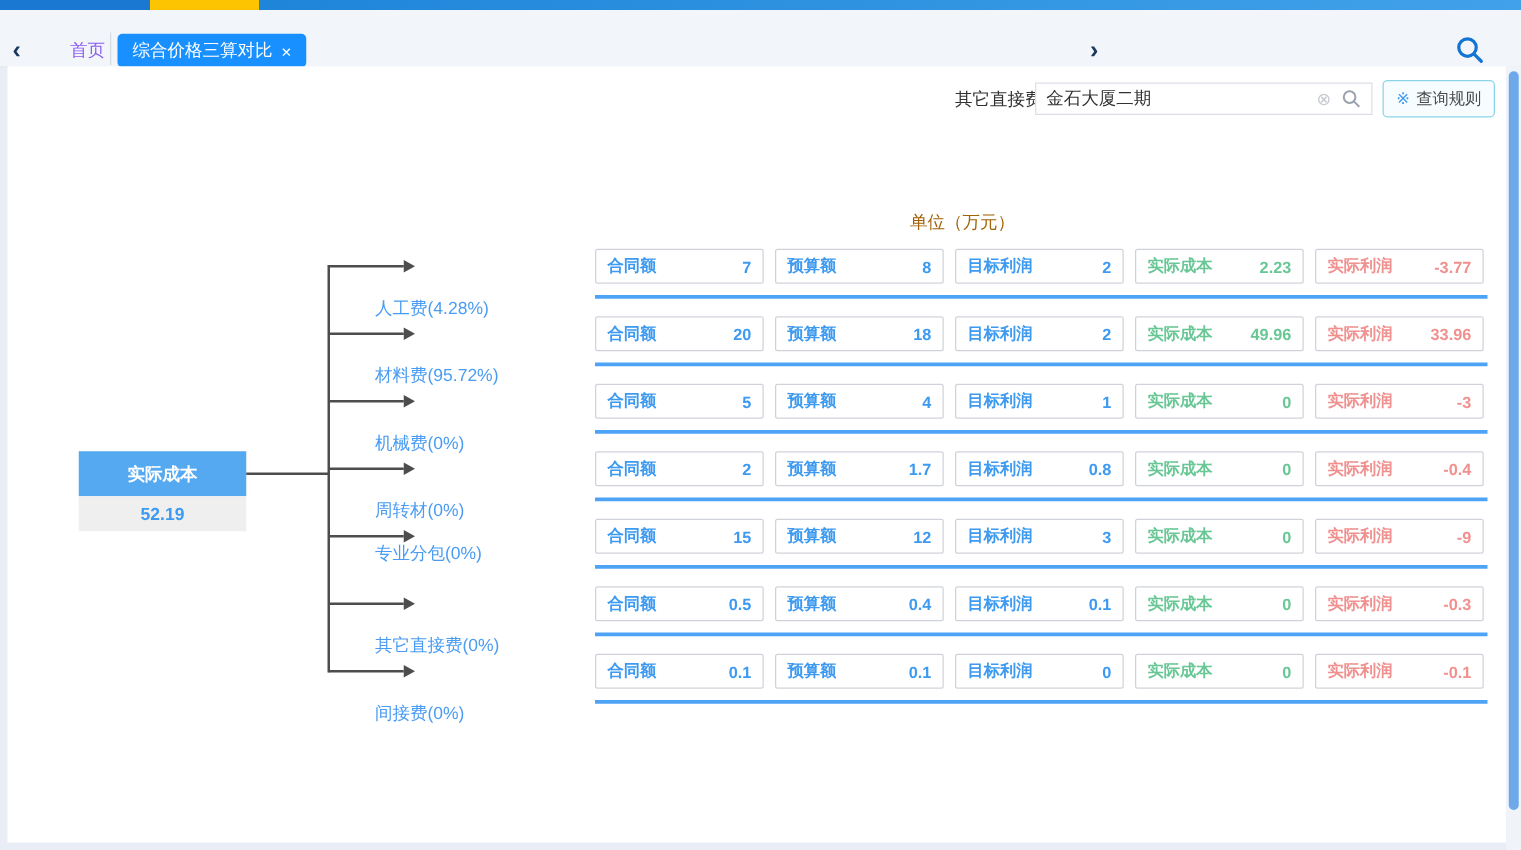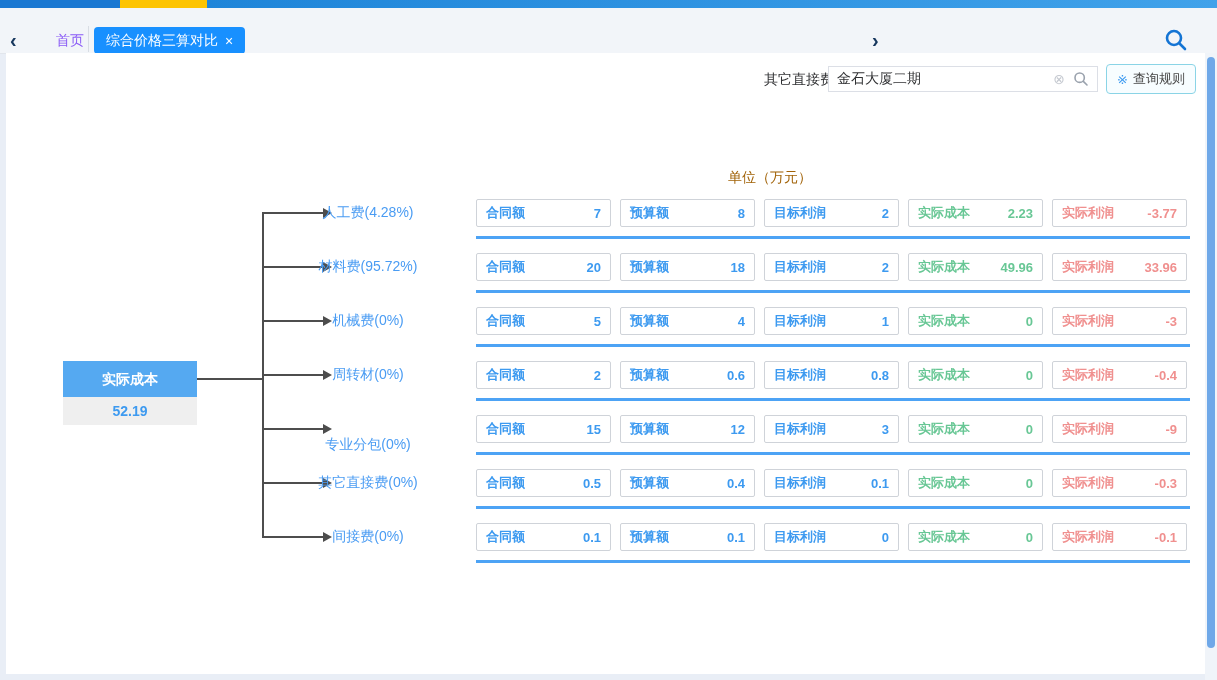--- a/index.html
+++ b/index.html
@@ -48,21 +48,21 @@
     font-size:14px;font-weight:bold;text-align:center;line-height:36px;}
   #root-value{position:absolute;left:63px;top:397px;width:134px;height:28px;background:#efefef;color:#3d9af0;
     font-size:14px;font-weight:bold;text-align:center;line-height:28px;}
   #root-connector{position:absolute;left:197px;top:378px;width:66px;height:2px;background:#4d4d4d;}
   #trunk{position:absolute;left:262px;top:212px;width:2px;height:326px;background:#4d4d4d;}
 
   
   .branch{position:absolute;left:263px;width:60px;height:2px;background:#4d4d4d;}
   .arrowhead{position:absolute;left:323px;width:0;height:0;border-left:9px solid #4d4d4d;
     border-top:5px solid transparent;border-bottom:5px solid transparent;}
-  .row-label{position:absolute;left:300px;width:136px;text-align:center;font-size:14px;color:#4a9cf3;}
+  .row-label{position:absolute;left:300px;width:136px;text-align:left;font-size:14px;color:#4a9cf3;margin-top:34px;}
   .cell{position:absolute;width:135px;height:28px;border:1px solid #cfd3d9;border-radius:2px;background:#fff;
     box-sizing:border-box;display:flex;align-items:center;justify-content:space-between;padding:0 9px;}
   .cell .cl,.cell .cv{font-size:13px;font-weight:bold;}
   .col0 .cl,.col0 .cv,.col1 .cl,.col1 .cv,.col2 .cl,.col2 .cv{color:#3d9af0;}
   .col3 .cl,.col3 .cv{color:#68c795;}
   .col4 .cl,.col4 .cv{color:#f0908f;}
   .row-underline{position:absolute;left:476px;width:714px;height:3px;background:#4da3f5;}
 </style>
 </head>
 <body>
@@ -188,38 +188,38 @@
       <div class="row-underline" style="top:344px"></div>
       <div class="branch" style="top:374px"></div>
       <div class="arrowhead" style="top:370px"></div>
       <div class="row-label" style="top:366px">周转材(0%)</div>
       <div class="cell col0" style="left:476px;top:361px">
         <span class="cl">合同额</span>
         <span class="cv">2</span>
       </div>
       <div class="cell col1" style="left:620px;top:361px">
         <span class="cl">预算额</span>
-        <span class="cv">0.6</span>
+        <span class="cv">1.7</span>
       </div>
       <div class="cell col2" style="left:764px;top:361px">
         <span class="cl">目标利润</span>
         <span class="cv">0.8</span>
       </div>
       <div class="cell col3" style="left:908px;top:361px">
         <span class="cl">实际成本</span>
         <span class="cv">0</span>
       </div>
       <div class="cell col4" style="left:1052px;top:361px">
         <span class="cl">实际利润</span>
         <span class="cv">-0.4</span>
       </div>
       <div class="row-underline" style="top:398px"></div>
       <div class="branch" style="top:428px"></div>
       <div class="arrowhead" style="top:424px"></div>
-      <div class="row-label" style="top:436px">专业分包(0%)</div>
+      <div class="row-label" style="top:400px">专业分包(0%)</div>
       <div class="cell col0" style="left:476px;top:415px">
         <span class="cl">合同额</span>
         <span class="cv">15</span>
       </div>
       <div class="cell col1" style="left:620px;top:415px">
         <span class="cl">预算额</span>
         <span class="cv">12</span>
       </div>
       <div class="cell col2" style="left:764px;top:415px">
         <span class="cl">目标利润</span>

